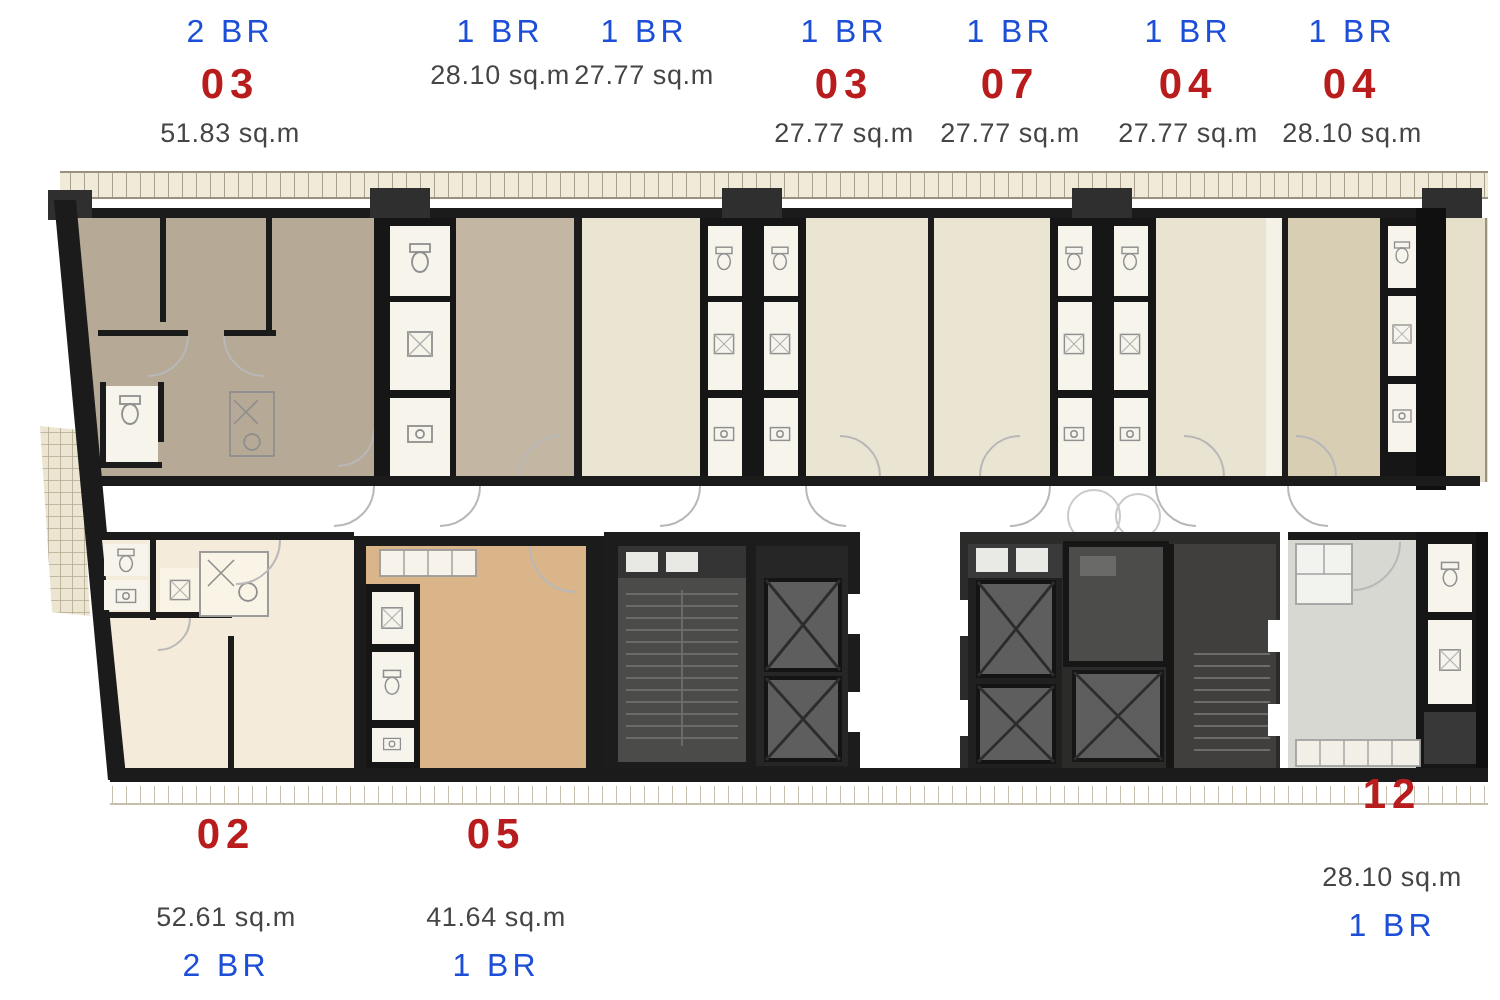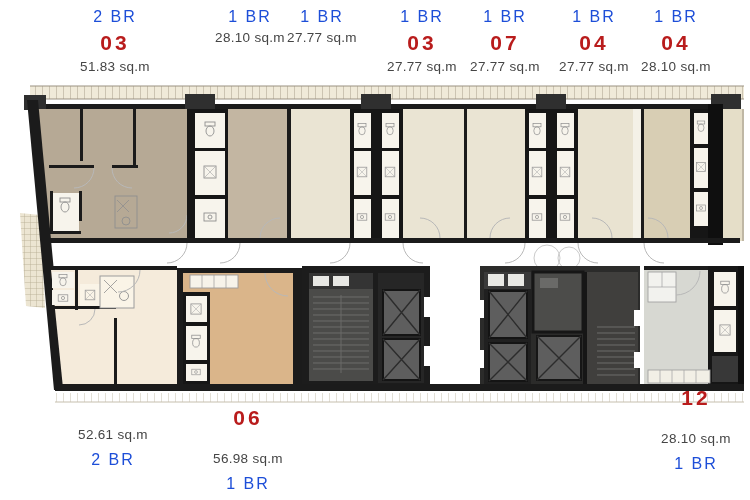--- a/index.html
+++ b/index.html
@@ -307,26 +307,27 @@
   <div class="num">04</div>
   <div class="area">27.77 sq.m</div>
 </div>
 <div class="unit-label" style="left:621px;top:8px">
   <div class="br">1 BR</div>
   <div class="num">04</div>
   <div class="area">28.10 sq.m</div>
 </div>
 
 <div class="unit-label bottom" style="left:58px;top:406px">
+  <div class="num">02</div>
   <div class="area">52.61 sq.m</div>
   <div class="br">2 BR</div>
 </div>
 <div class="unit-label bottom" style="left:193px;top:406px">
-  <div class="num">06</div>
-  <div class="area">56.98 sq.m</div>
+  <div class="num">05</div>
+  <div class="area">41.64 sq.m</div>
   <div class="br">1 BR</div>
 </div>
 <div class="unit-label bottom" style="left:641px;top:386px">
   <div class="num">12</div>
   <div class="area">28.10 sq.m</div>
   <div class="br">1 BR</div>
 </div>
 
 </div>
 

